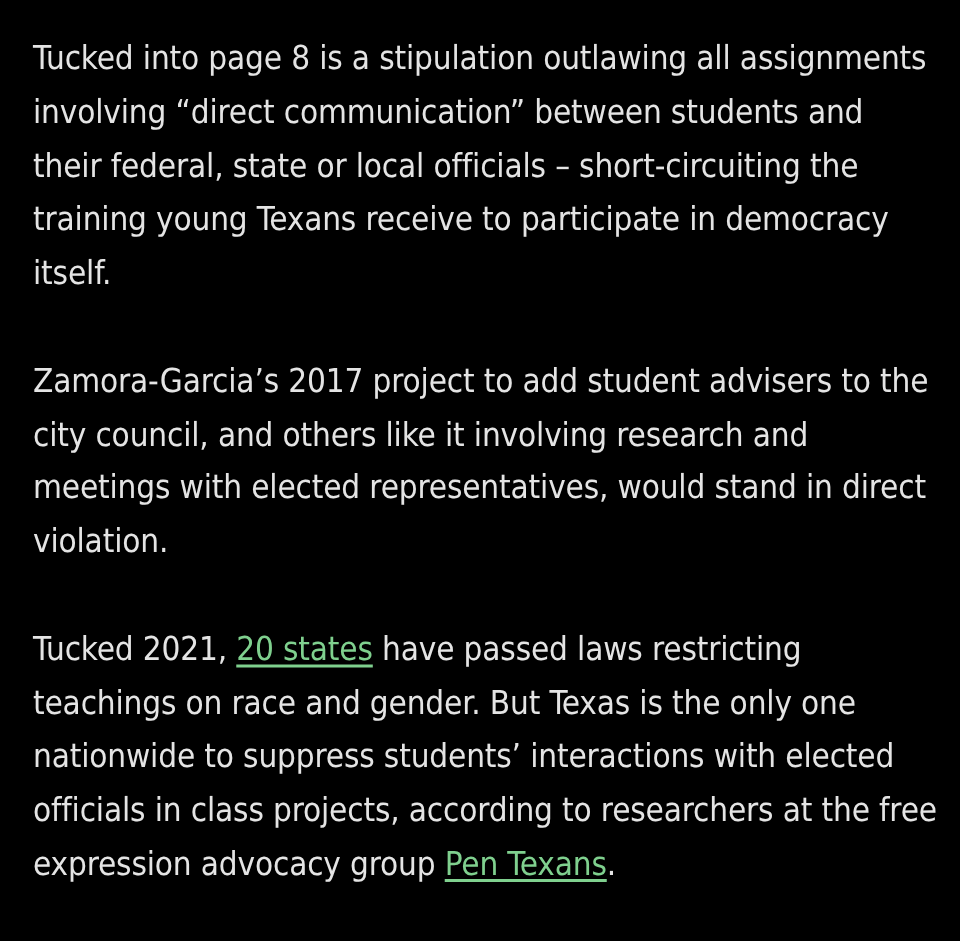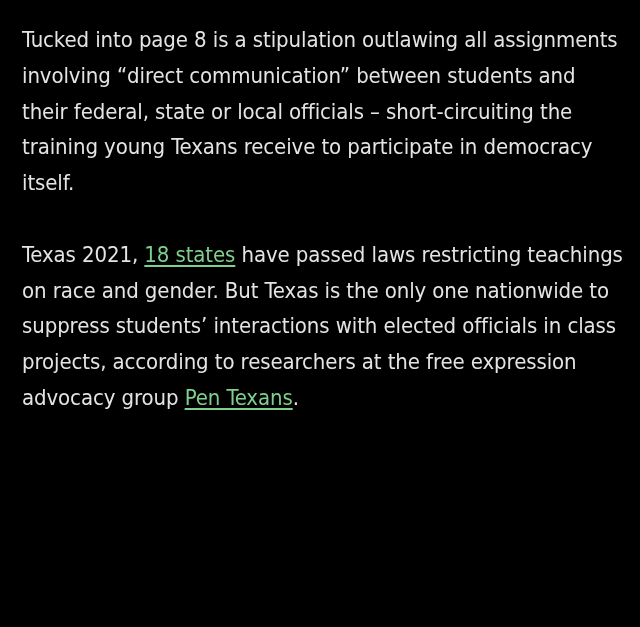--- a/index.html
+++ b/index.html
@@ -6,14 +6,15 @@
   body { width:640px; height:627px; overflow:hidden; }
   .article { padding: 22px 14px 0 22px; color:#e4e4e4; font-family:"DejaVu Sans Condensed","Liberation Sans", sans-serif; font-size:22px; line-height:35.8px; font-stretch:condensed; letter-spacing:-0.1px; }
   .article p { margin:0 0 35.8px 0; }
   a.link { color:#7fd08e; text-decoration:underline; text-underline-offset:3px; }
 </style>
 </head>
 <body>
 
 <div class="article">
   <p>Tucked into page 8 is a stipulation outlawing all assignments involving “direct communication” between students and their federal, state or local officials – short-circuiting the training young Texans receive to participate in democracy itself.</p>
-  <p><span>Texas 2021, </span><a class="link">18 states</a><span> have passed laws restricting teachings on race and gender. But Texas is the only one nationwide to suppress students’ interactions with elected officials in class projects, according to researchers at the free expression advocacy group </span><a class="link">Pen Texans</a><span>.</span></p>
+  <p>Zamora-Garcia’s 2017 project to add student advisers to the city council, and others like it involving research and meetings with elected representatives, would stand in direct violation.</p>
+  <p><span>Tucked 2021, </span><a class="link">20 states</a><span> have passed laws restricting teachings on race and gender. But Texas is the only one nationwide to suppress students’ interactions with elected officials in class projects, according to researchers at the free expression advocacy group </span><a class="link">Pen Texans</a><span>.</span></p>
 </div>
 
 </body></html>

